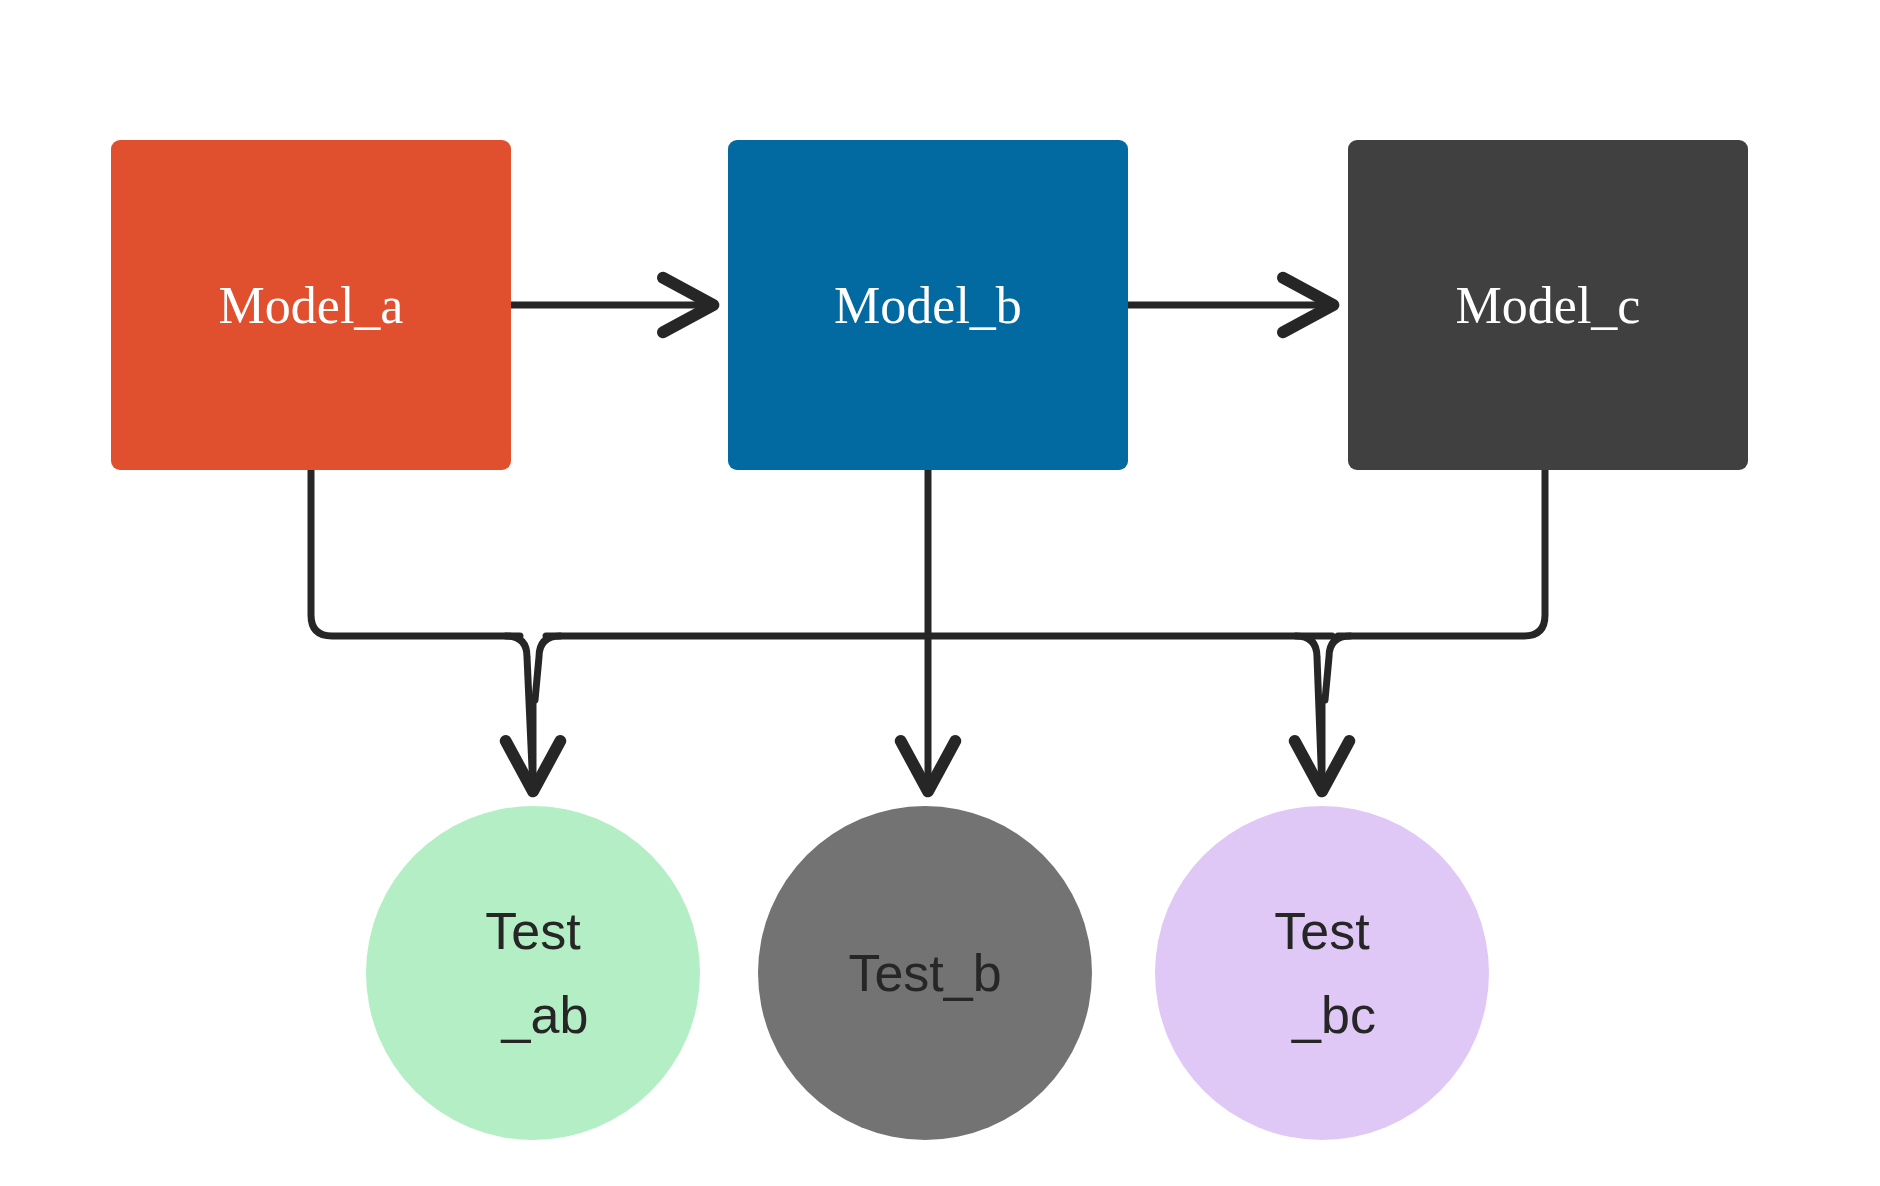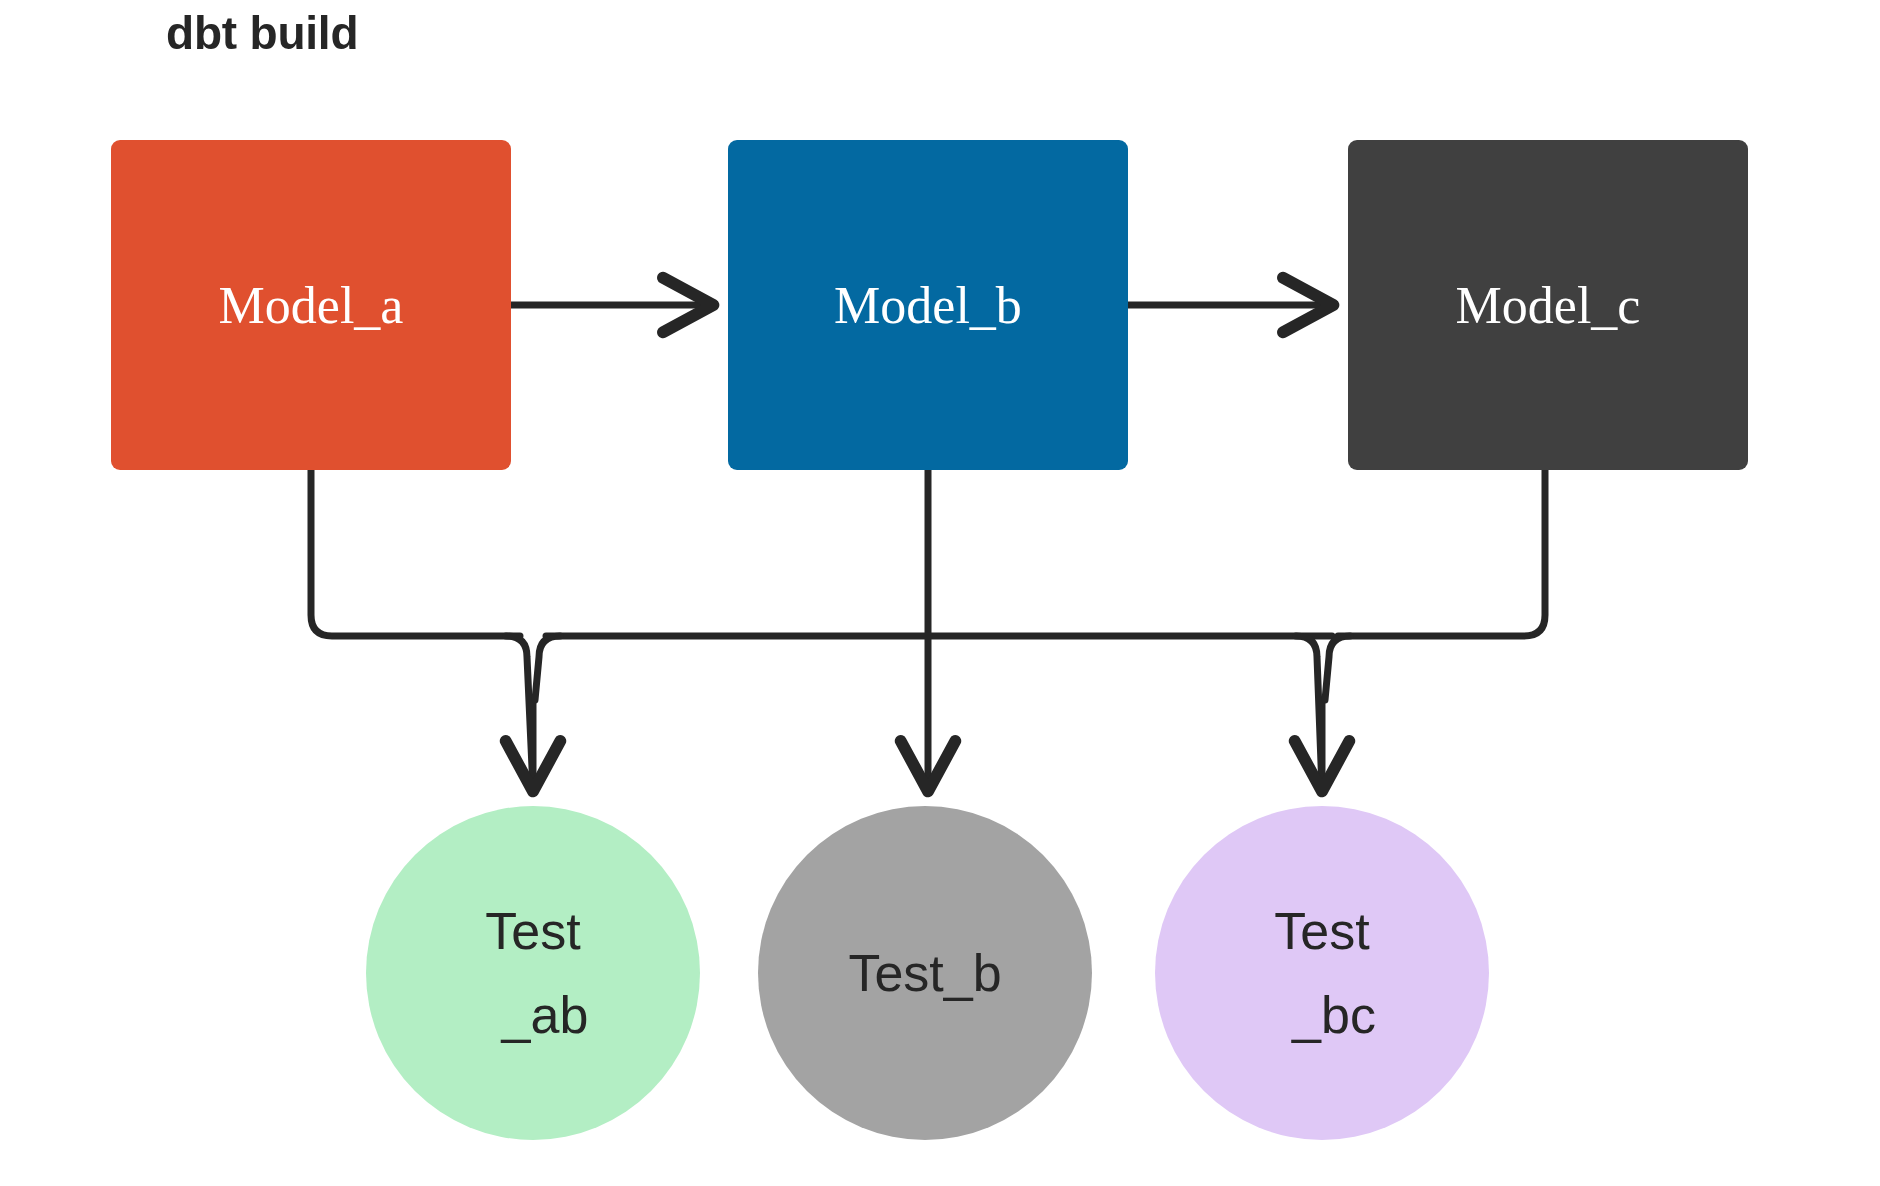--- a/index.html
+++ b/index.html
@@ -58,30 +58,29 @@
     flex-direction: column;
     align-items: center;
     justify-content: center;
     color: #262626;
     font-size: 52px;
     font-weight: 400;
     line-height: 1.62;
     text-align: center;
   }
   #circle-ab { left: 366px; top: 806px; background: #B3EEC4; }
-  #circle-b  { left: 758px; top: 806px; background: #a3a3a3; }
+  #circle-b  { left: 758px; top: 806px; background: #737373; }
   #circle-bc { left: 1155px; top: 806px; background: #DFC8F6; }
   .circle-line2 { display: block; margin-left: 24px; }
 </style>
 </head>
 <body>
 
 <div id="canvas">
 
-  <div class="diagram-title">dbt build</div>
 
   <svg width="1880" height="1186" style="position:absolute;top:0;left:0;">
     <defs>
       <marker id="arrowhead" markerWidth="12" markerHeight="12" refX="8.4" refY="5" orient="auto" markerUnits="strokeWidth">
         <path d="M1.4,1.1 L8.6,5 L1.4,8.9" fill="none" stroke="#262626" stroke-width="1.7" stroke-linecap="round" stroke-linejoin="round"></path>
       </marker>
     </defs>
 
     <g>
       <path d="M511,305 L712,305" fill="none" stroke="#262626" stroke-width="7" stroke-linecap="butt" marker-end="url(#arrowhead)"></path>

